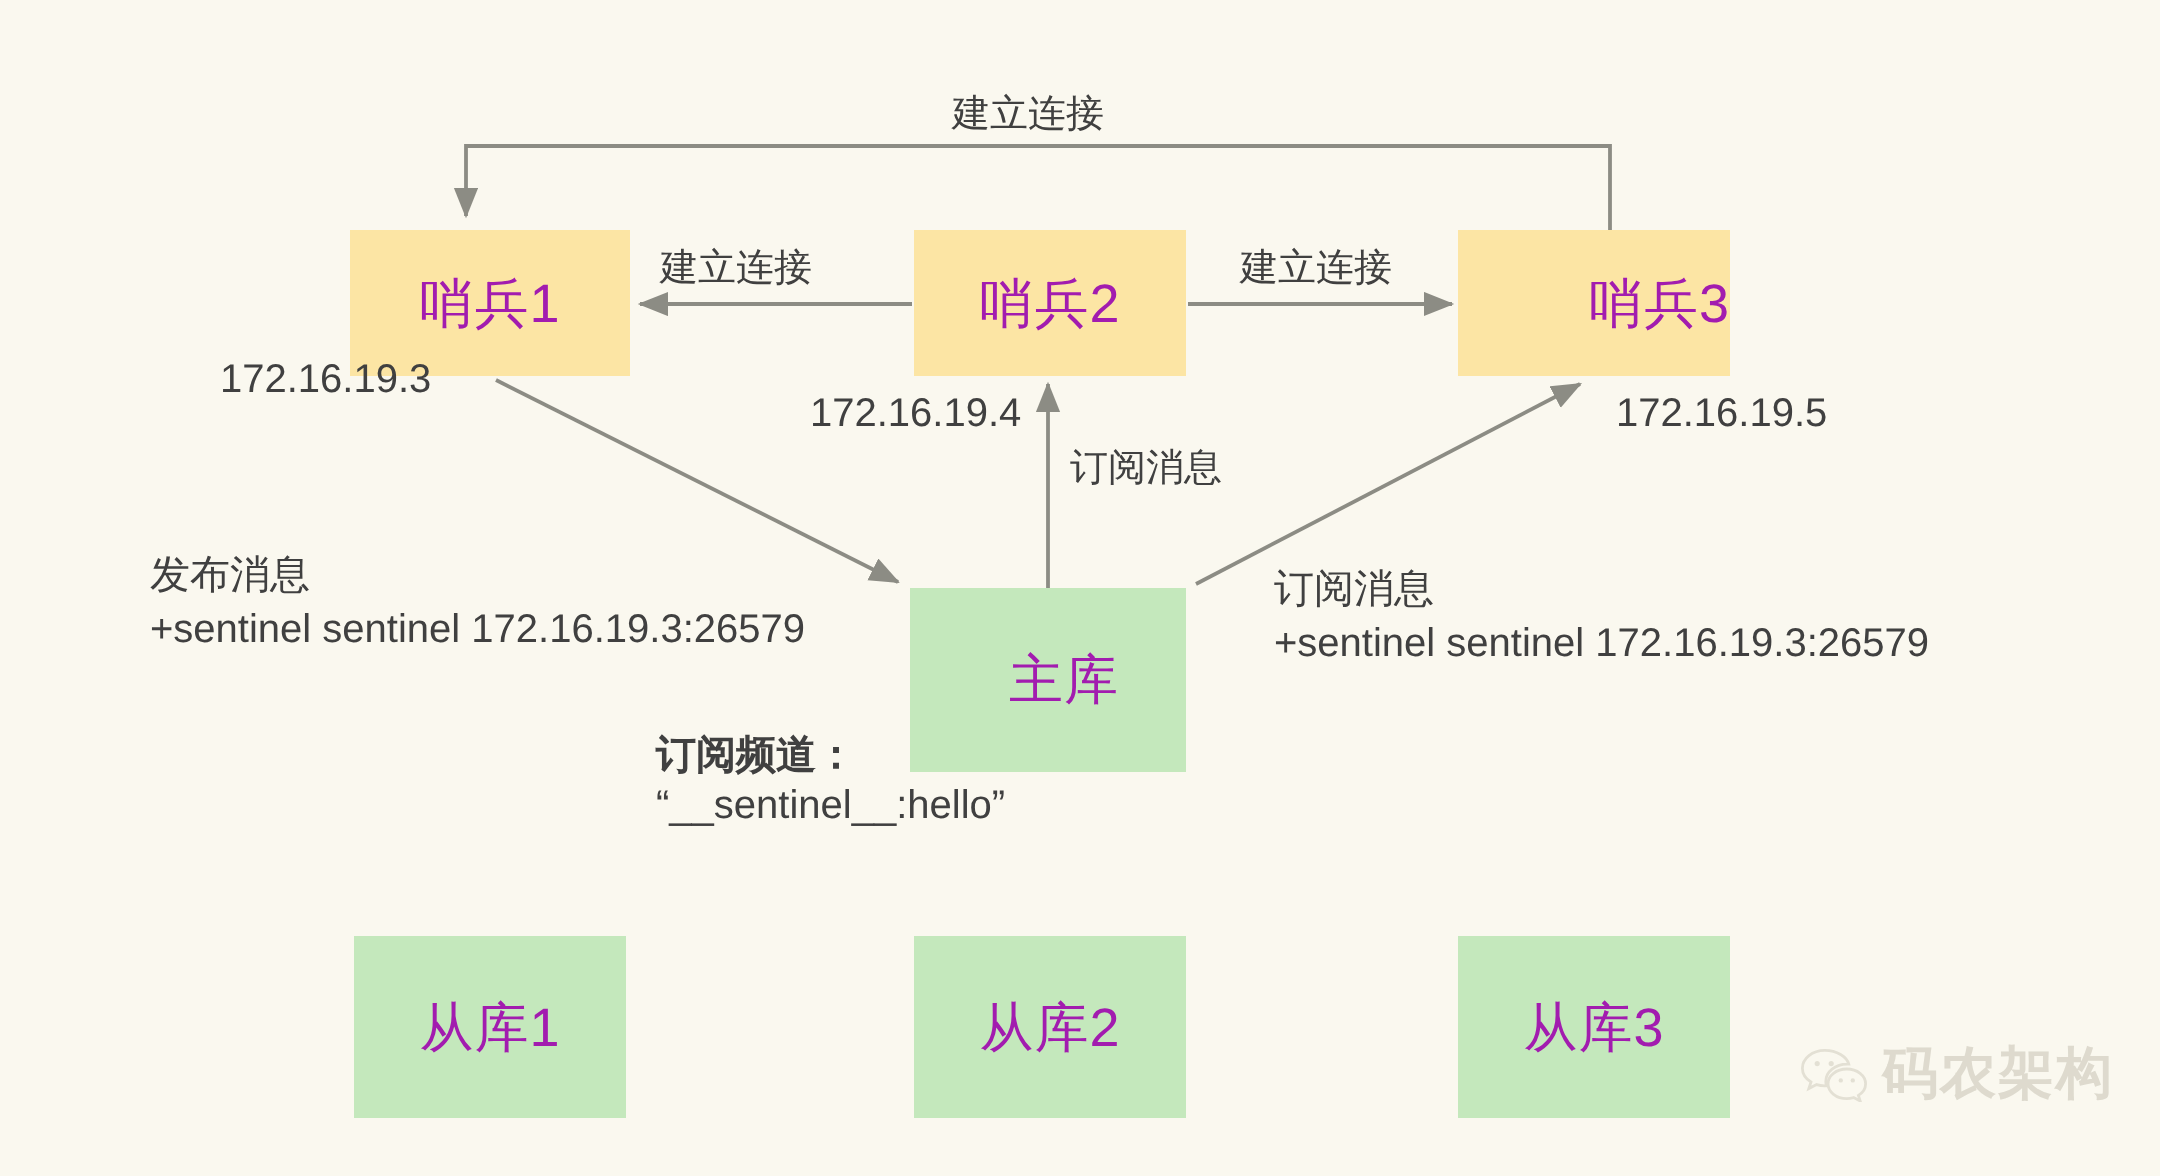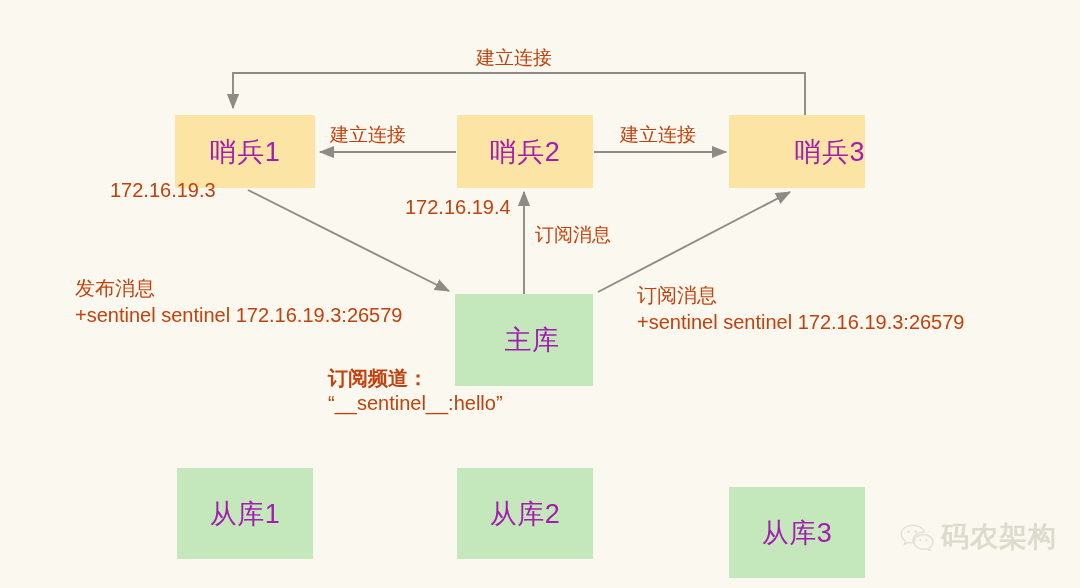--- a/index.html
+++ b/index.html
@@ -40,21 +40,21 @@
   }
   .node.sentinel {
     background: #fce5a4;
   }
   .node.db {
     background: #c4e8bc;
   }
   .lbl {
     position: absolute;
     font-size: 20px;
-    color: #c2410c;
+    color: #404040;
     white-space: pre;
     line-height: 1.28;
   }
   .lbl.edge-label {
     font-size: 19px;
   }
   .lbl.center {
     text-align: center;
   }
   #watermark {
@@ -114,36 +114,37 @@
   </div>
 
   <div class="node db" style="left:177px; top:468px; width:136px; height:91px;">
     <span>从库1</span>
   </div>
 
   <div class="node db" style="left:457px; top:468px; width:136px; height:91px;">
     <span>从库2</span>
   </div>
 
-  <div class="node db" style="left:729px; top:487px; width:136px; height:91px;">
+  <div class="node db" style="left:729px; top:468px; width:136px; height:91px;">
     <span>从库3</span>
   </div>
 
   <div class="lbl edge-label" style="left:476px; top:46px;">建立连接</div>
 
   <div class="lbl edge-label" style="left:330px; top:123px;">建立连接</div>
 
   <div class="lbl edge-label" style="left:620px; top:123px;">建立连接</div>
 
   <div class="lbl edge-label" style="left:535px; top:223px;">订阅消息</div>
 
   <div class="lbl" style="left:110px; top:178px;">172.16.19.3</div>
 
   <div class="lbl" style="left:405px; top:195px;">172.16.19.4</div>
 
+  <div class="lbl" style="left:808px; top:195px;">172.16.19.5</div>
 
   <div class="lbl" style="left:75px; top:276px;">发布消息</div>
   <div class="lbl" style="left:75px; top:303px;">+sentinel sentinel 172.16.19.3:26579</div>
 
   <div class="lbl" style="left:637px; top:283px;">订阅消息</div>
   <div class="lbl" style="left:637px; top:310px;">+sentinel sentinel 172.16.19.3:26579</div>
 
   <div class="lbl center" style="left:328px; top:366px; width:190px; text-align:left;font-weight:bold;">订阅频道：</div>
   <div class="lbl center" style="left:328px; top:391px; width:222px; text-align:left;">“__sentinel__:hello”</div>
 

